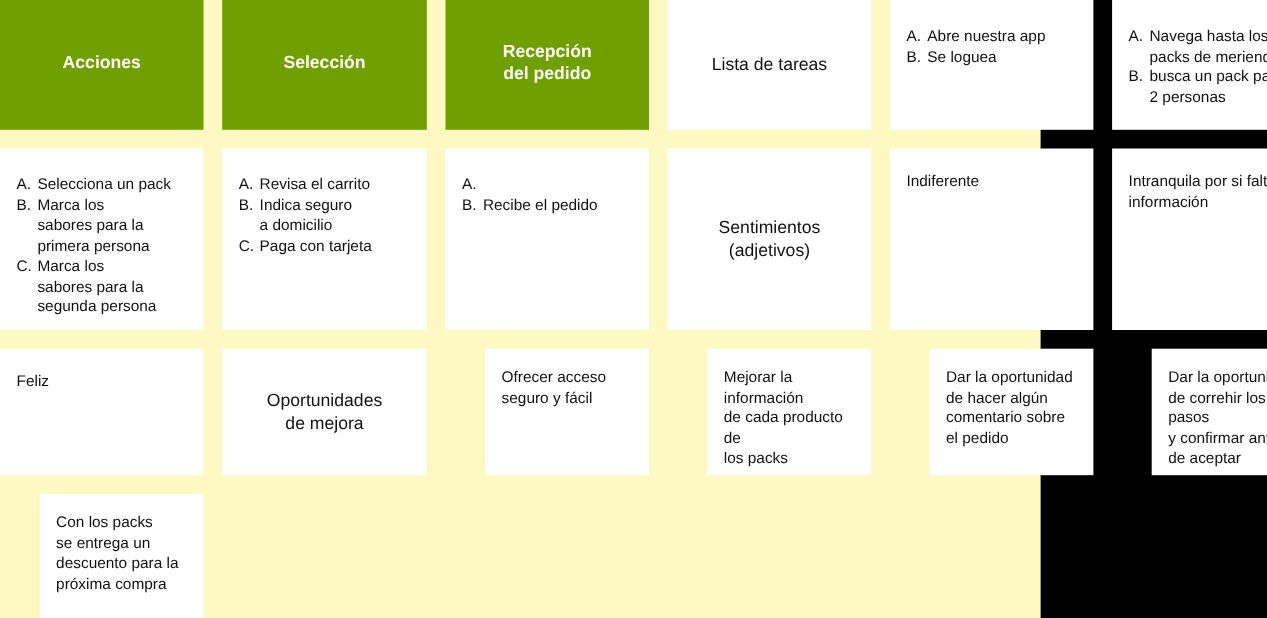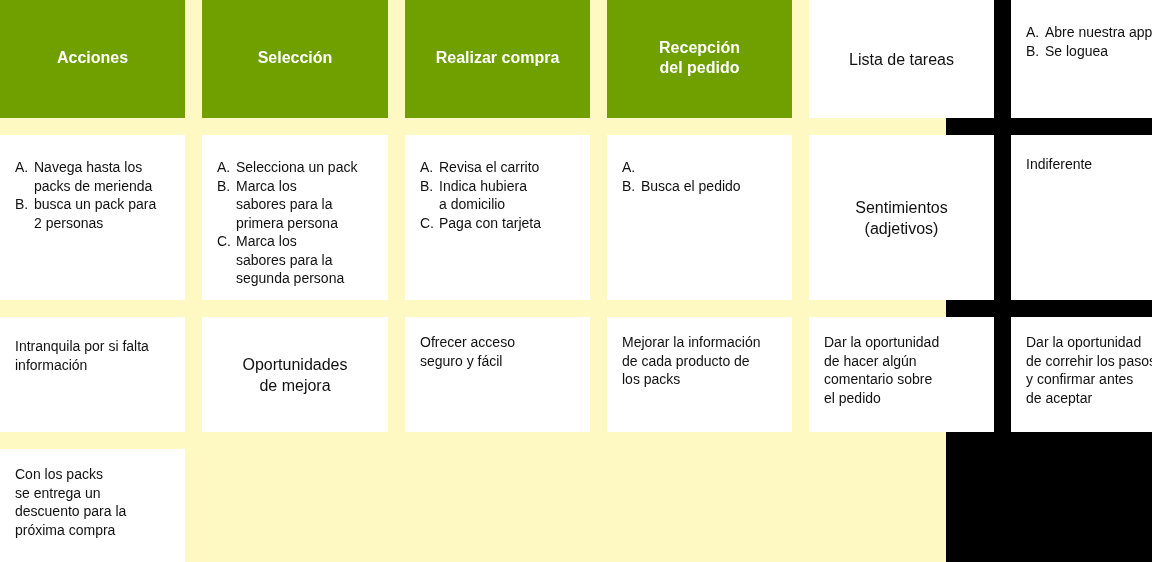--- a/index.html
+++ b/index.html
@@ -54,40 +54,39 @@
     font-size: 16px;
     line-height: 21px;
     white-space: pre-line;
     color: #111111;
   }
   .content {
     padding: 22px 12px 0 15px;
   }
   .content.tasks { padding-top: 23px; }
   .content.text { white-space: pre-line; padding-top: 20px; }
-  .content.opp { white-space: pre-line; padding-top: 16px; }
+  .content.opp { white-space: pre-line; padding-top: 16px; margin-left: 36px; }
   .task {
     display: flex;
   }
   .task .letter {
     flex: 0 0 auto;
     width: 19px;
   }
   .task .body {
     white-space: pre-line;
   }
 </style>
 </head>
 <body>
 
 <div class="grid">
 
   <div class="cell head">Acciones</div>
   <div class="cell head">Selección</div>
-  <div class="cell head">Realizar compra</div>
   <div class="cell head">Recepción
 del pedido</div>
 
   <div class="cell rowlabel">Lista de tareas</div>
 
   <div class="cell content tasks">
     <div class="task">
       <span class="letter">A.</span>
       <span class="body">Abre nuestra app</span>
     </div>
@@ -129,44 +128,45 @@
     </div>
   </div>
 
   <div class="cell content tasks">
     <div class="task">
       <span class="letter">A.</span>
       <span class="body">Revisa el carrito</span>
     </div>
     <div class="task">
       <span class="letter">B.</span>
-      <span class="body">Indica hubiera
+      <span class="body">Indica seguro
 a domicilio</span>
     </div>
     <div class="task">
       <span class="letter">C.</span>
       <span class="body">Paga con tarjeta</span>
     </div>
   </div>
 
   <div class="cell content tasks">
     <div class="task">
       <span class="letter">A.</span>
     </div>
     <div class="task">
       <span class="letter">B.</span>
-      <span class="body">Busca el pedido</span>
+      <span class="body">Recibe el pedido</span>
     </div>
   </div>
 
   <div class="cell rowlabel">Sentimientos
 (adjetivos)</div>
   <div class="cell content text">Indiferente</div>
   <div class="cell content text">Intranquila por si falta
 información</div>
+  <div class="cell content text">Feliz</div>
 
   <div class="cell rowlabel">Oportunidades
 de mejora</div>
   <div class="cell content opp">Ofrecer acceso
 seguro y fácil</div>
   <div class="cell content opp">Mejorar la información
 de cada producto de
 los packs</div>
   <div class="cell content opp">Dar la oportunidad
 de hacer algún

